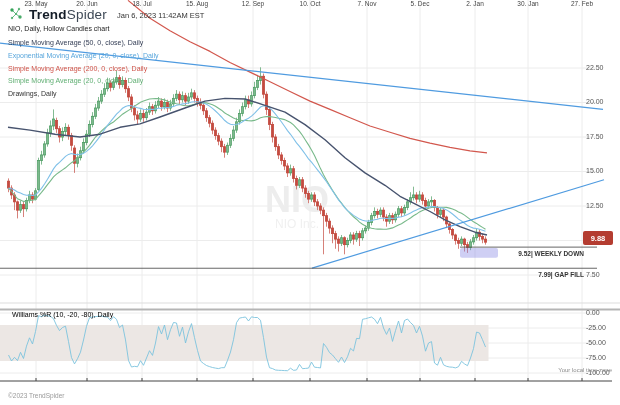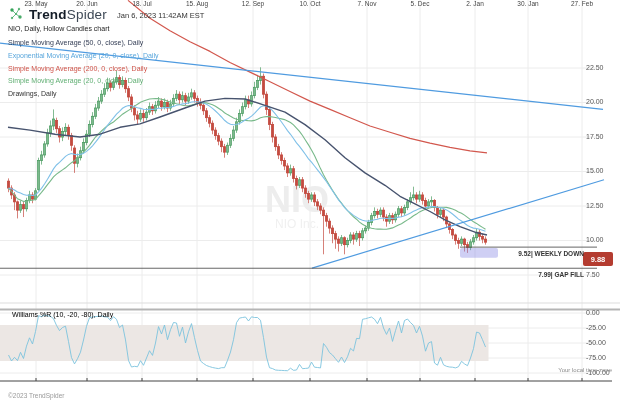--- a/index.html
+++ b/index.html
@@ -463,20 +463,20 @@
       <div class="date-lbl" style="left: 197px; top: 0px;">15. Aug</div>
       <div class="date-lbl" style="left: 253px; top: 0px;">12. Sep</div>
       <div class="date-lbl" style="left: 310px; top: 0px;">10. Oct</div>
       <div class="date-lbl" style="left: 367px; top: 0px;">7. Nov</div>
       <div class="date-lbl" style="left: 420px; top: 0px;">5. Dec</div>
       <div class="date-lbl" style="left: 475px; top: 0px;">2. Jan</div>
       <div class="date-lbl" style="left: 528px; top: 0px;">30. Jan</div>
       <div class="date-lbl" style="left: 582px; top: 0px;">27. Feb</div>
     </div>
 
-  <div id="price-badge" class="ov" style="top: 252px; background: rgb(180, 60, 48);">9.88</div>
+  <div id="price-badge" class="ov" style="top: 231px; background: rgb(180, 60, 48);">9.88</div>
 
   <div id="lvl-weekly" class="lvl-lbl" style="top: 250.124px;">9.52| WEEKLY DOWN</div>
   <div id="lvl-gap" class="lvl-lbl" style="top: 271.238px;">7.99| GAP FILL</div>
 
   <div id="tz-note" class="ov">Your local time zone</div>
   <div id="copyright" class="ov">©2023 TrendSpider</div>
 </div>
 
 </body></html>

